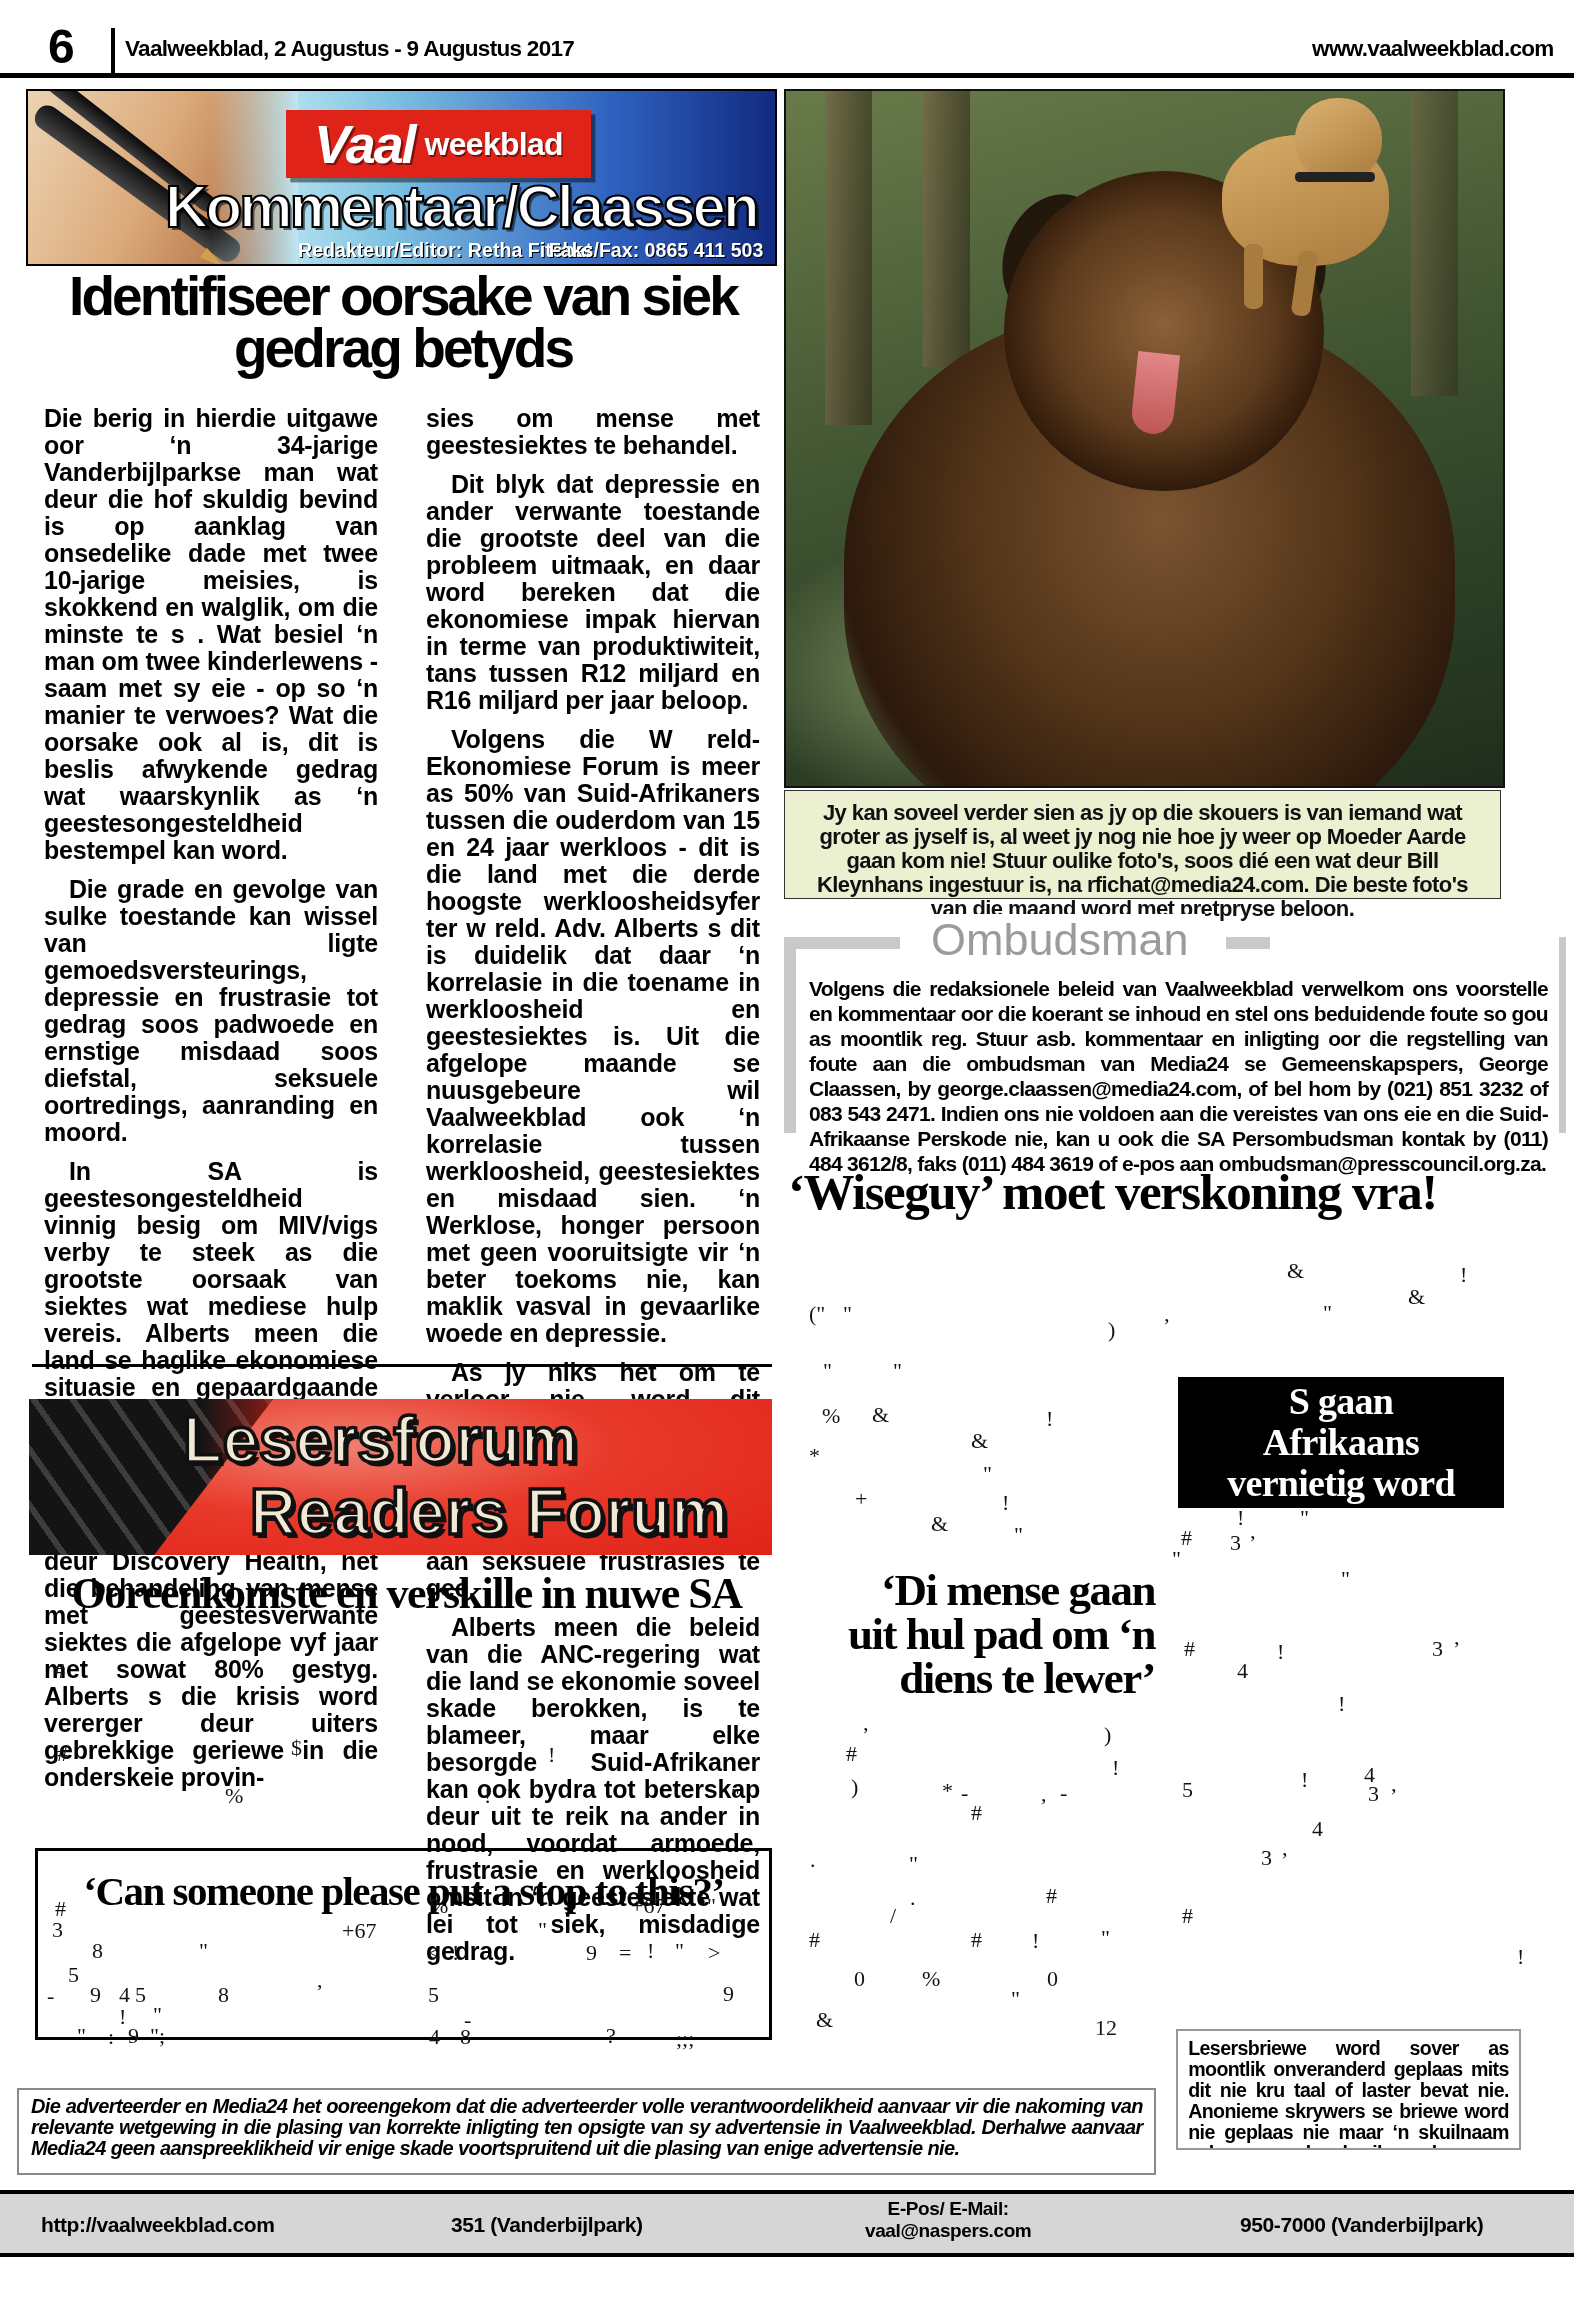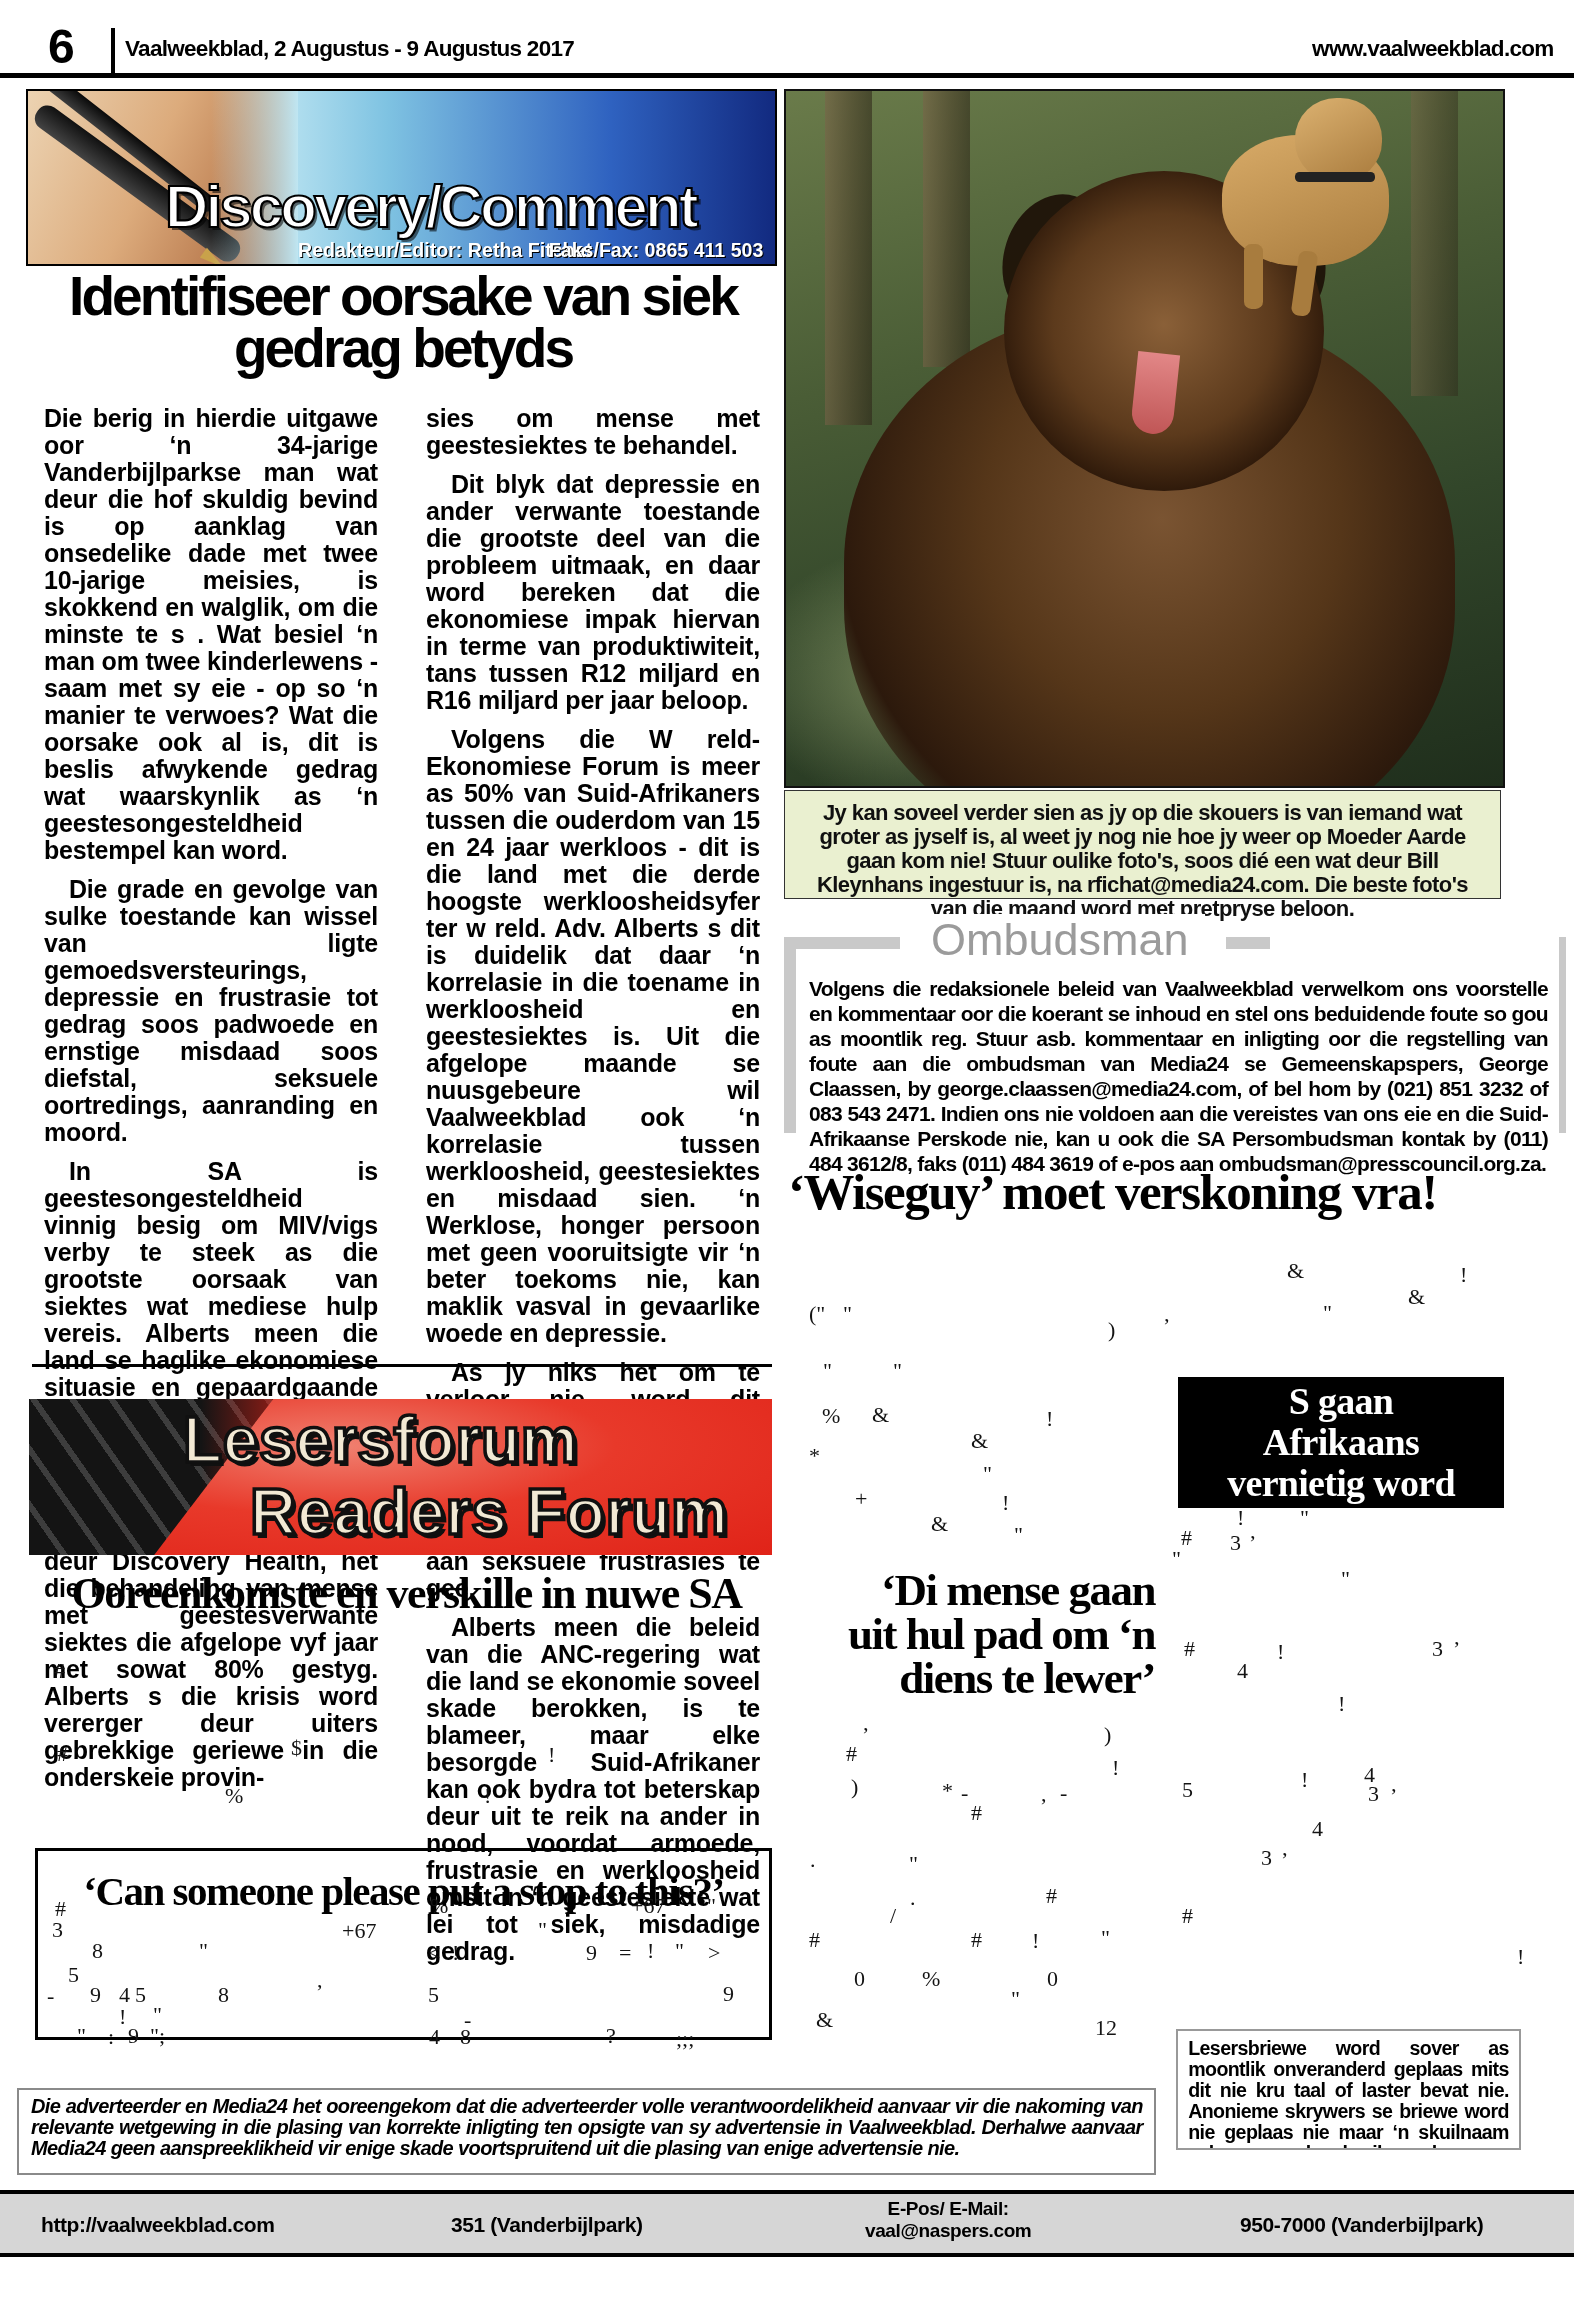--- a/index.html
+++ b/index.html
@@ -151,21 +151,25 @@
   <div class="hdr-issue">Vaalweekblad, 2 Augustus - 9 Augustus 2017</div>
   <div class="hdr-site">www.vaalweekblad.com</div>
   <div class="hdr-line"></div>
 
   <div class="masthead">
     <div class="pens">
       <div class="pen1"></div>
       <div class="pen2"></div>
       <div class="pen-nib"></div>
     </div>
-    <div class="mast-title">Discovery/Comment</div>
+    <div class="brand-box">
+      <span class="brand-main">Vaal</span>
+      <span class="brand-sub">weekblad</span>
+    </div>
+    <div class="mast-title">Kommentaar/Claassen</div>
     <div class="mast-line ml-ed">Redakteur/Editor: Retha Fitchat</div>
     <div class="mast-line ml-fax">Faks/Fax: 0865 411 503</div>
     <div class="mast-line ml-news">Nuusredakteur: Elsje Vermeulen</div>
 
   </div>
 
   <div class="art-headline">Identifiseer oorsake van siek gedrag betyds</div>
   <div class="col" id="col1">
       <p>Die berig in hierdie uitgawe oor ‘n 34-jarige Vanderbijlparkse man wat deur die hof skuldig bevind is op aanklag van onsedelike dade met twee 10-jarige meisies, is skokkend en walglik, om die minste te s . Wat besiel ‘n man om twee kinderlewens - saam met sy eie - op so ‘n manier te verwoes? Wat die oorsake ook al is, dit is beslis afwykende gedrag wat waarskynlik as ‘n geestesongesteldheid bestempel kan word.</p>
       <p>Die grade en gevolge van sulke toestande kan wissel van ligte gemoedsversteurings, depressie en frustrasie tot gedrag soos padwoede en ernstige misdaad soos diefstal, seksuele oortredings, aanranding en moord.</p>

